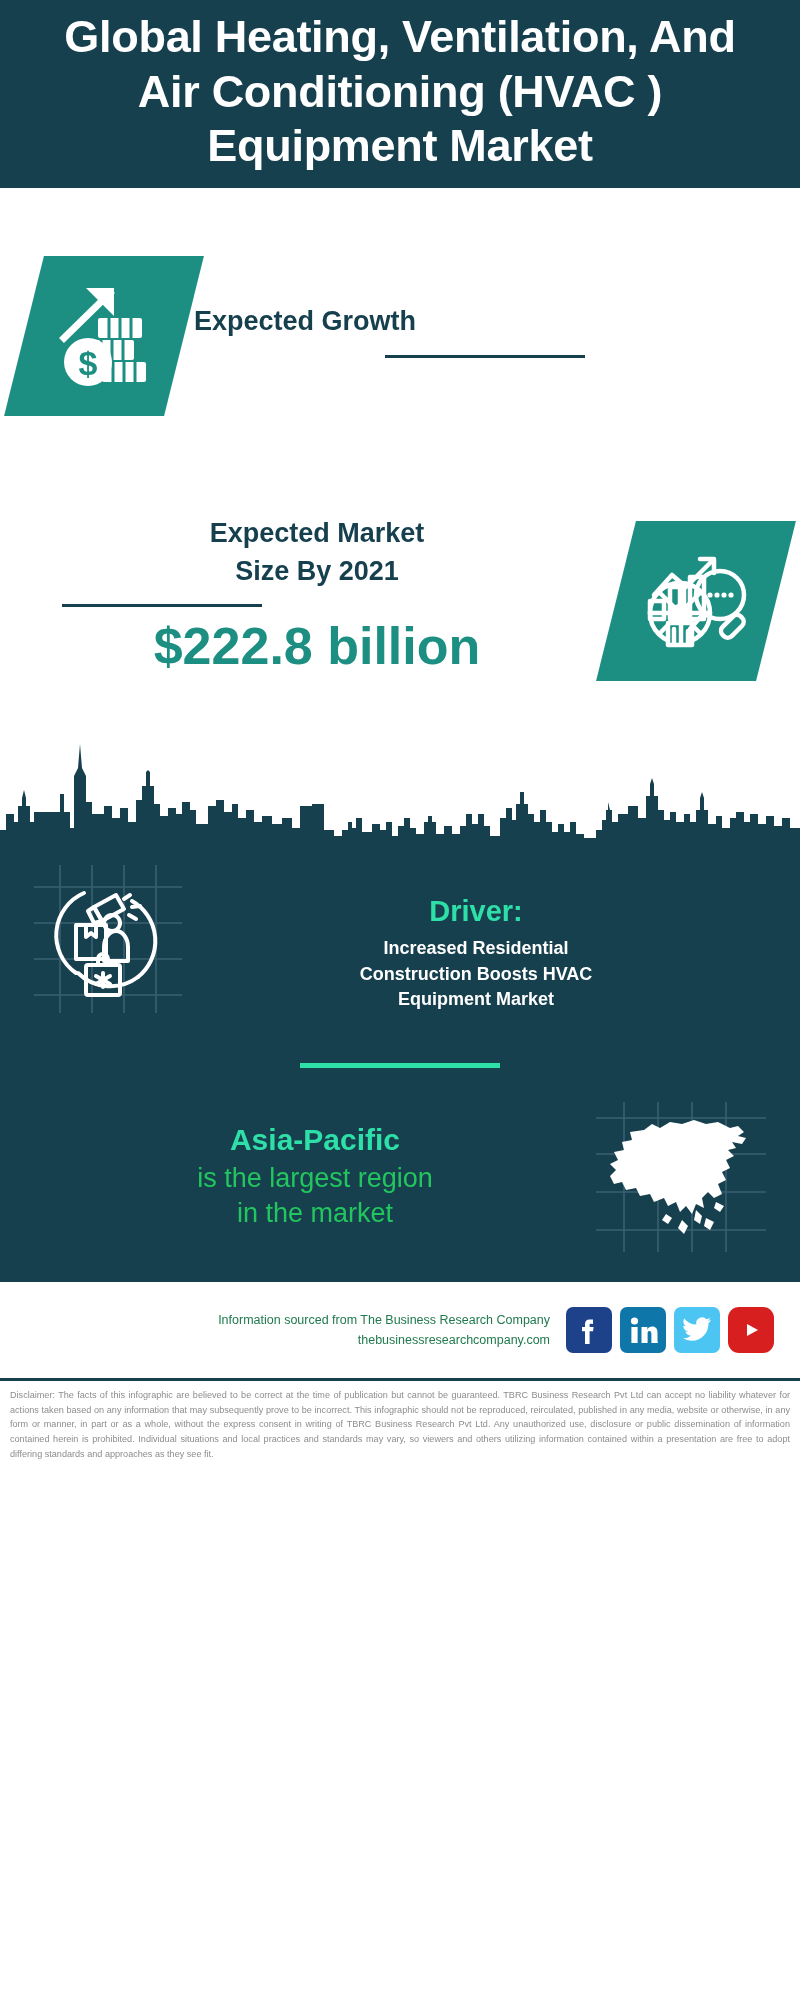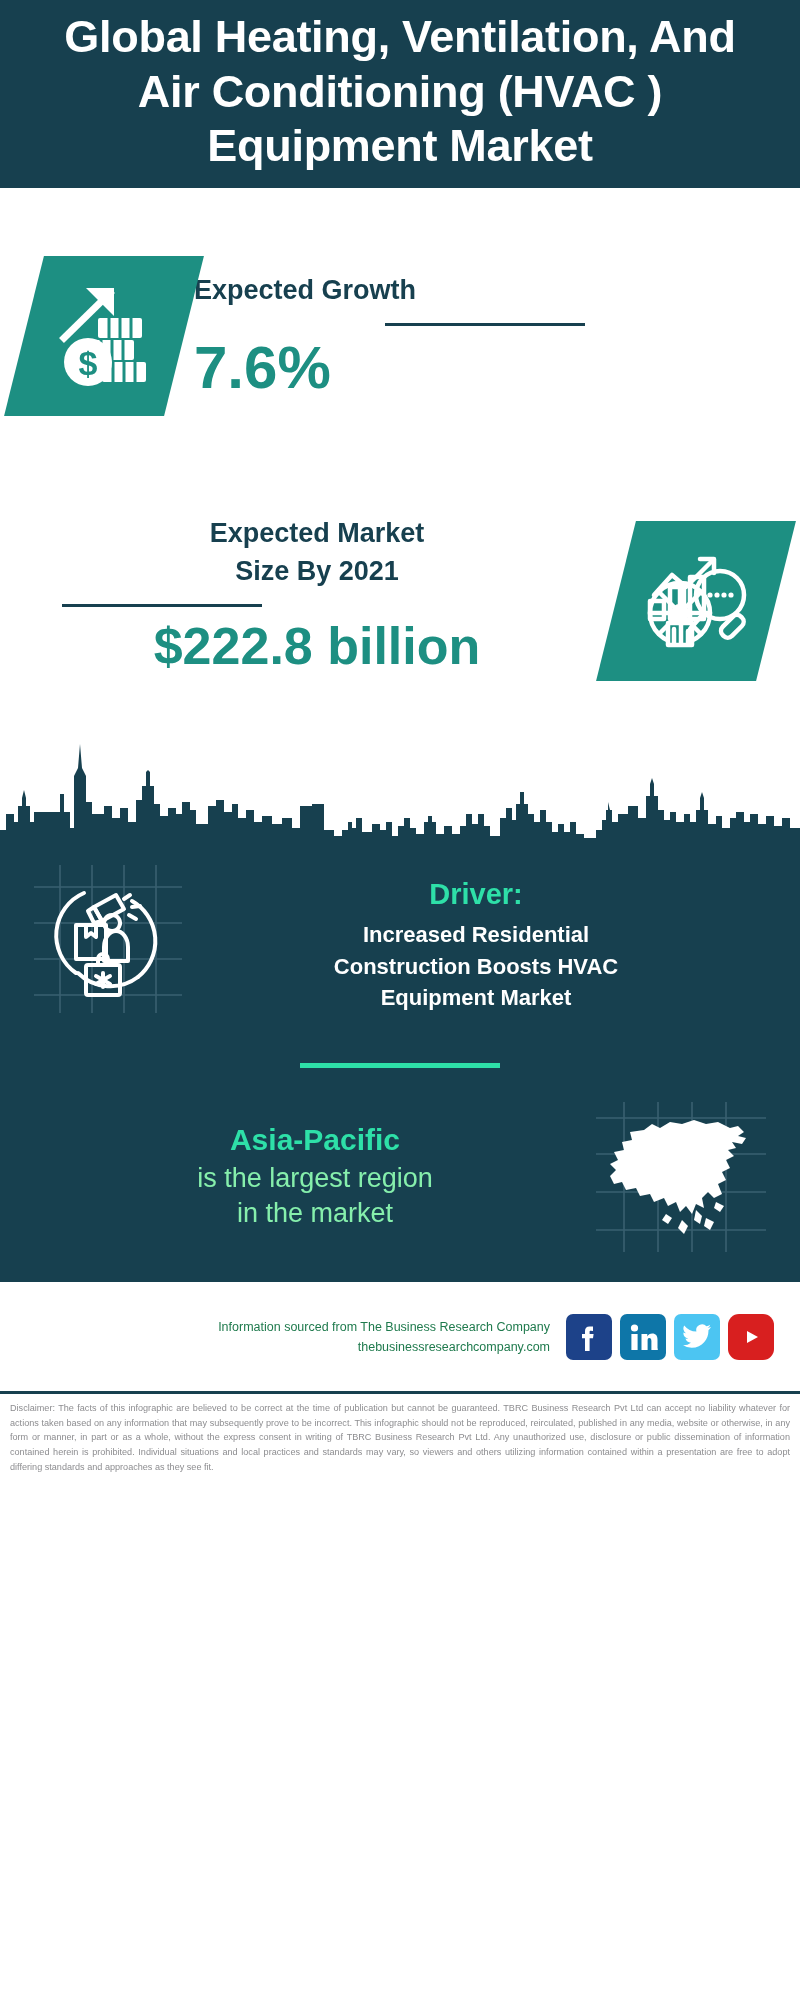--- a/index.html
+++ b/index.html
@@ -151,21 +151,21 @@
     padding-left: 4px;
   }
   .driver-heading {
     color: #2ee0a8;
     font-size: 29px;
     font-weight: bold;
     margin: 0 0 8px 0;
   }
   .driver-body {
     color: #ffffff;
-    font-size: 22px;
+    font-size: 18px;
     font-weight: bold;
     line-height: 1.42;
     margin: 0;
   }
 
   .mint-divider {
     width: 200px;
     height: 5px;
     background: #2ee0a8;
     margin: 40px auto 34px auto;
@@ -180,38 +180,38 @@
     flex: 1;
     text-align: center;
   }
   .region-heading {
     color: #2ee0a8;
     font-size: 30px;
     font-weight: bold;
     margin: 0 0 4px 0;
   }
   .region-body {
-    color: #86efac;
+    color: #22c55e;
     font-size: 27px;
     line-height: 1.3;
     margin: 0;
     font-weight: normal;
   }
   .map-box {
     width: 170px;
     height: 150px;
     flex: 0 0 auto;
     position: relative;
     line-height: 0;
   }
 
   
   .footer {
     background: #ffffff;
-    height: 109px;
+    height: 96px;
     display: flex;
     align-items: center;
     padding: 0 26px;
     box-sizing: border-box;
   }
   .source-text {
     color: #1f7a4d;
     font-size: 12.5px;
     line-height: 1.6;
     flex: 1;
@@ -286,21 +286,20 @@
             <line x1="85" y1="82" x2="85" y2="102"></line>
           </g>
           <circle cx="38" cy="82" r="24" fill="#ffffff"></circle>
           <text x="38" y="95" font-family="Liberation Sans, sans-serif" font-size="34" font-weight="bold" fill="#1d8f82" text-anchor="middle">$</text>
         </svg>
       </span>
     </div>
     <div class="stat-text-right">
       <p class="stat-label">Expected Growth</p>
       <div class="rule-dark"></div>
-      <p class="stat-value">7.6%</p>
     </div>
   </div>
 
   <div class="stat-block-2">
     <div class="stat-text-left">
       <p class="stat-label">Expected Market</p>
       <p class="stat-label">Size By 2021</p>
       <div class="rule-dark left"></div>
       <p class="stat-value-2">$222.8 billion</p>
     </div>

